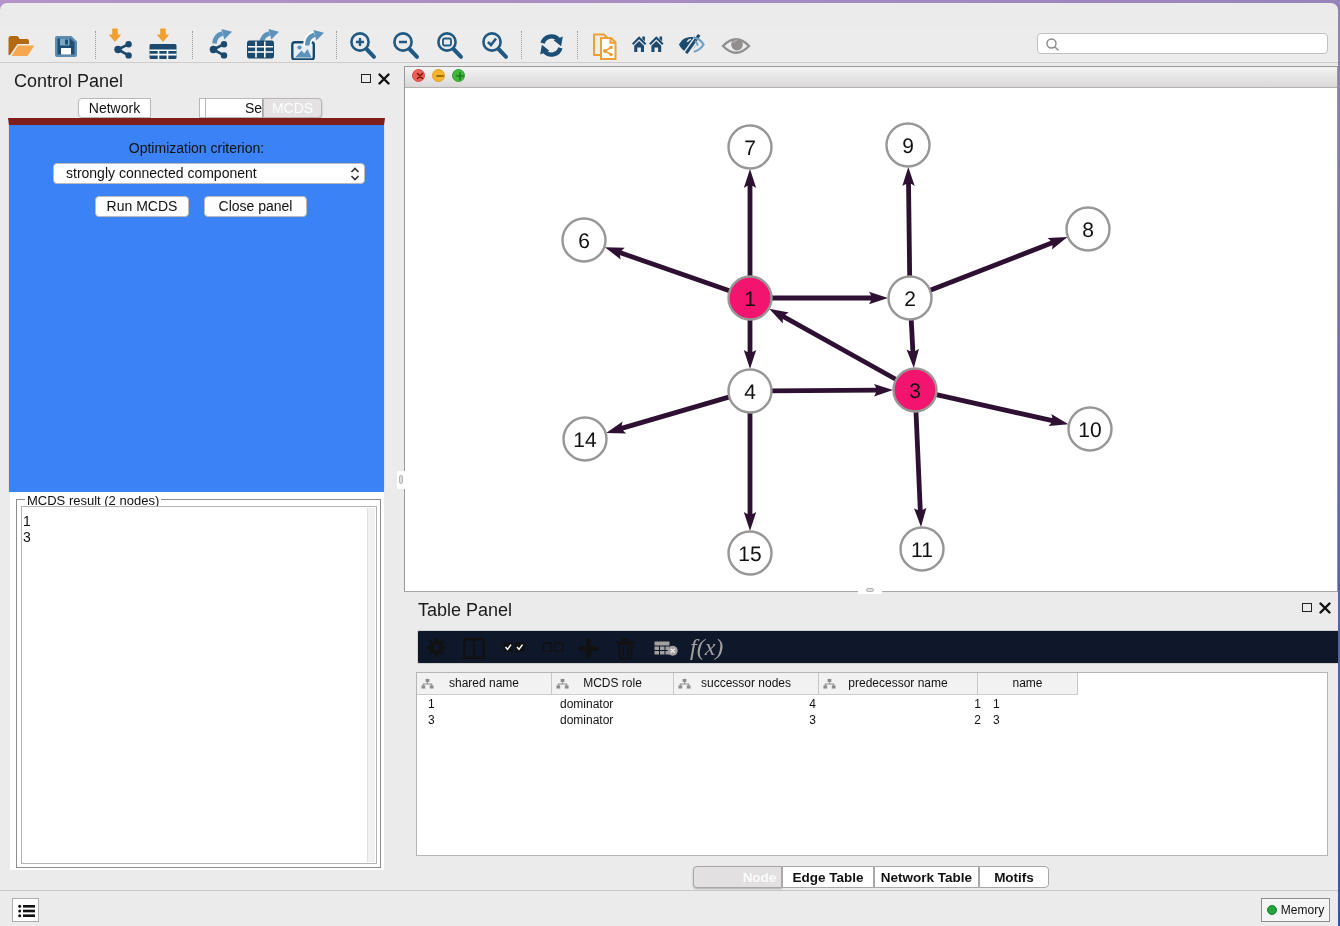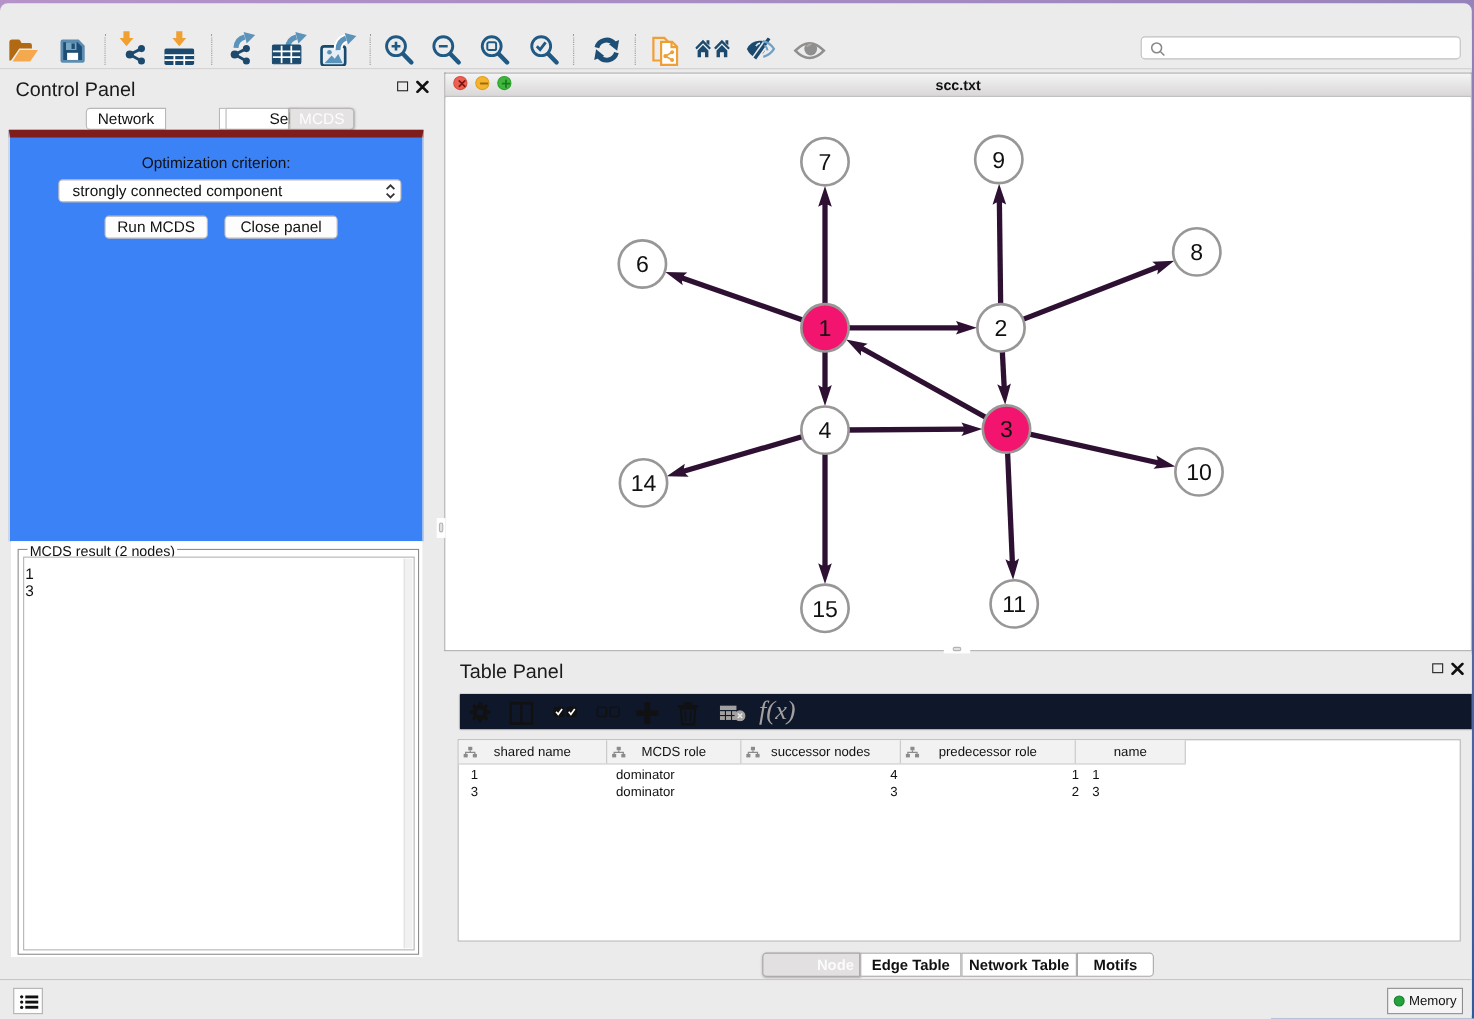--- a/index.html
+++ b/index.html
@@ -248,21 +248,20 @@
       <div class="light" style="left:47px; background:#3fb63e; border:1px solid #2ca32b;"></div>
       <svg width="8" height="8" style="position:absolute;left:10.5px;top:4.5px;" viewBox="0 0 8 8">
           <path d="M1.5,1.5 L6.5,6.5 M6.5,1.5 L1.5,6.5" stroke="#7e1610" stroke-width="1.5" stroke-linecap="round"></path>
         </svg>
       <svg width="8" height="8" style="position:absolute;left:30.5px;top:4.5px;" viewBox="0 0 8 8">
           <path d="M1,4 L7,4" stroke="#9a6f0a" stroke-width="1.8" stroke-linecap="round"></path>
         </svg>
       <svg width="8" height="8" style="position:absolute;left:50.5px;top:4.5px;" viewBox="0 0 8 8">
           <path d="M4,0.8 L4,7.2 M0.8,4 L7.2,4" stroke="#1c7a1b" stroke-width="1.6" stroke-linecap="round"></path>
         </svg>
-      <div class="nettitletext">scc.txt</div>
     </div>
     <div class="netcanvas" id="netcanvas">
       <svg width="932" height="502" viewBox="0 0 932 502" style="position:absolute;left:0;top:0;">
         <style>
           .e { stroke:#2e1132; stroke-width:4.8; fill:none; }
           .a { fill:#2e1132; }
           .n { fill:#fff; stroke:#999696; stroke-width:2.4; }
           .np { fill:#f2146e; stroke:#999696; stroke-width:2.4; }
           .lb { font-family:"Liberation Sans",sans-serif; font-size:21px; fill:#111; text-anchor:middle; text-rendering:geometricPrecision; }
         </style>
@@ -405,21 +404,21 @@
           </svg>
         <div class="th" style="left:257px; width:145px;">successor nodes</div>
         <svg style="position:absolute;left:406px;top:5px;" width="13" height="12" viewBox="0 0 14 12">
             <g fill="#8d8a8a">
               <rect x="5" y="0.5" width="4" height="3.4"></rect>
               <rect x="0.5" y="7.5" width="4" height="3.4"></rect>
               <rect x="9.5" y="7.5" width="4" height="3.4"></rect>
               <path d="M7,4 L7,6 M2.5,7.5 L2.5,6 L11.5,6 L11.5,7.5" stroke="#8d8a8a" fill="none" stroke-width="1.2"></path>
             </g>
           </svg>
-        <div class="th" style="left:402px; width:159px;">predecessor role</div>
+        <div class="th" style="left:402px; width:159px;">predecessor name</div>
         <div class="th" style="left:561px; width:100px;">name</div>
       </div>
       <div class="trow" style="top:24px;">
         <span style="position:absolute;left:11px;">1</span>
         <span style="position:absolute;left:143px;">dominator</span>
         <span style="position:absolute;left:257px;width:142px;text-align:right;">4</span>
         <span style="position:absolute;left:402px;width:162px;text-align:right;">1</span>
         <span style="position:absolute;left:576px;">1</span>
       </div>
       <div class="trow" style="top:40px;">

